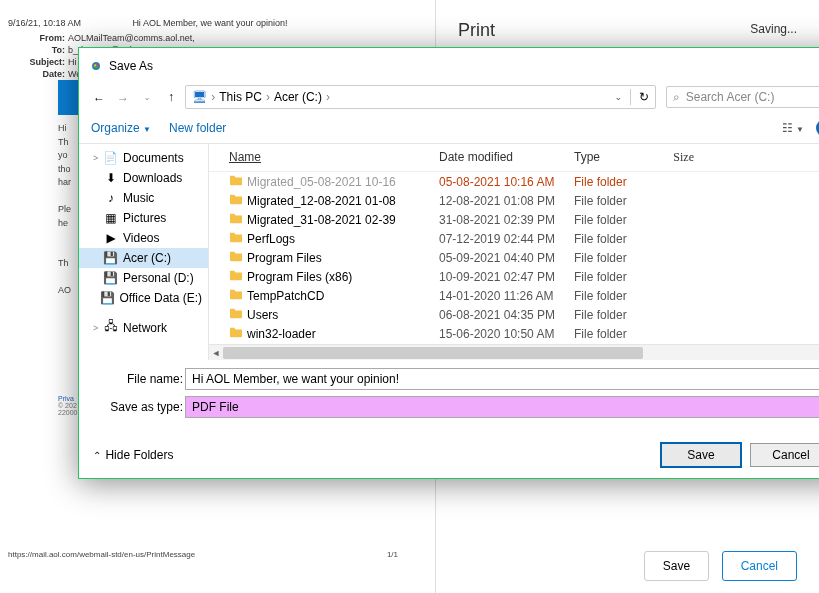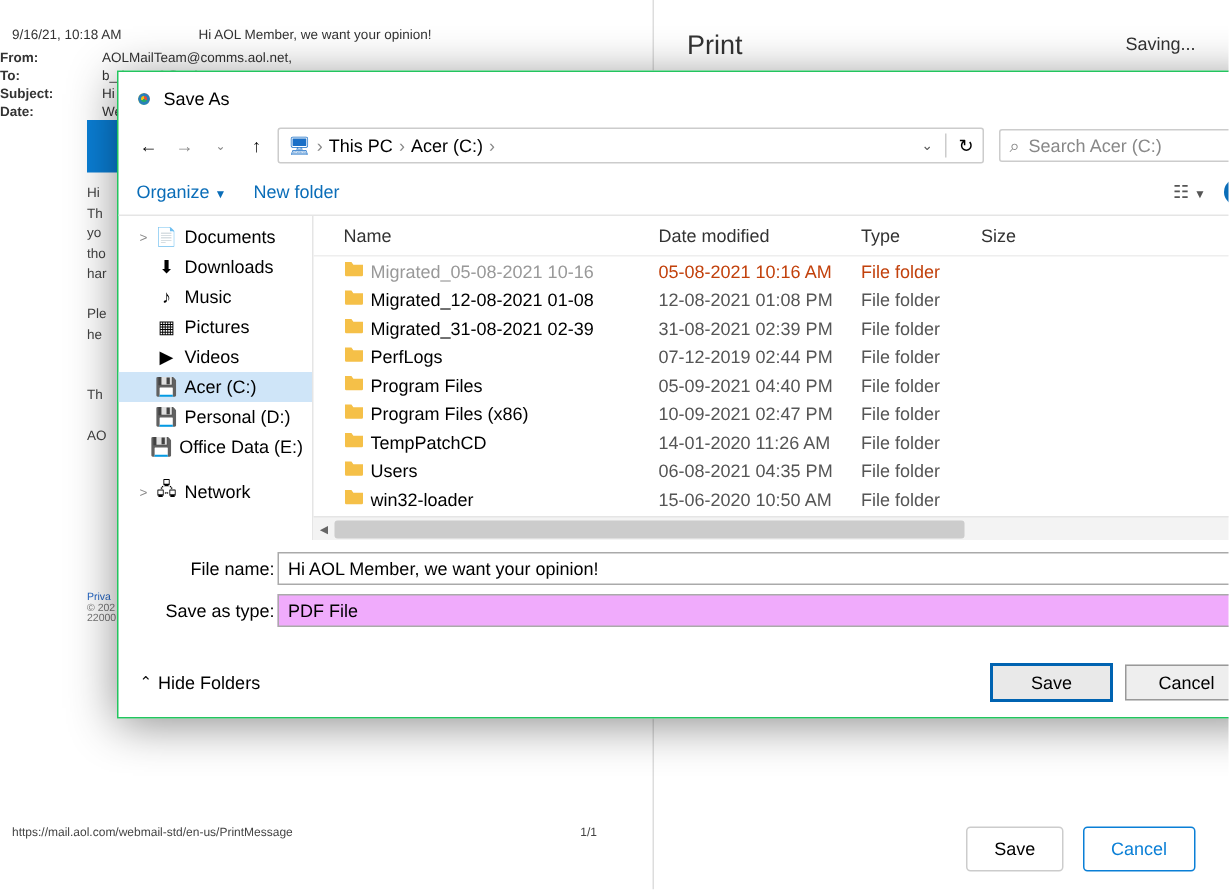--- a/index.html
+++ b/index.html
@@ -1,21 +1,21 @@
 <!DOCTYPE html>
 <html><head>
 <meta charset="utf-8">
 <style>
 * { margin: 0; padding: 0; box-sizing: border-box; font-family: "Segoe UI", Arial, sans-serif; }
 body { width: 819px; height: 593px; background: #fff; position: relative; overflow: hidden; }
 
 
 .email-bg { position: absolute; left: 0; top: 0; width: 420px; height: 565px; background: #fff; font-size: 9px; color: #333; }
 .email-bg .row { display: flex; padding: 1px 0; }
-.email-bg .lbl { width: 65px; margin-right: 3px; font-weight: bold; }
+.email-bg .lbl { width: 65px; text-align: right; margin-right: 3px; font-weight: bold; }
 .email-bg .hdr-title { position: absolute; left: 50%; transform: translateX(-50%); top: 18px; font-size: 9px; }
 .email-bg .blue { position: absolute; left: 58px; top: 80px; width: 360px; height: 35px; background: #0a7fd6; }
 .email-bg .body-text { position: absolute; left: 58px; top: 122px; font-size: 9px; color: #444; line-height: 1.5; }
 .email-bg .footer { position: absolute; left: 58px; top: 395px; font-size: 7px; color: #2465c4; }
 .email-bg .footer .gray { color: #777; }
 .email-bg .url { position: absolute; left: 8px; bottom: 6px; font-size: 8px; color: #444; }
 .email-bg .pageno { position: absolute; right: 22px; bottom: 6px; font-size: 8px; color: #444; }
 
 
 .print-panel { position: absolute; left: 435px; top: 0; right: 0; bottom: 0; background: #fff; border-left: 1px solid #ddd; padding: 20px 22px; }
@@ -46,24 +46,24 @@
 .dlg .main { flex: 1; display: flex; border-top: 1px solid #e5e5e5; min-height: 0; }
 .tree { width: 130px; border-right: 1px solid #e5e5e5; padding: 4px 0; font-size: 12px; overflow: hidden; }
 .tree .item { display: flex; align-items: center; padding: 3px 6px 3px 14px; cursor: pointer; white-space: nowrap; }
 .tree .item.sel { background: #cfe5f8; }
 .tree .item .chev { width: 10px; color: #888; font-size: 9px; }
 .tree .item .ico { width: 16px; display: flex; align-items: center; justify-content: center; margin-right: 4px; }
 .tree .sep { height: 6px; }
 
 .filepane { flex: 1; display: flex; flex-direction: column; min-width: 0; }
 .cols { display: flex; font-size: 12px; color: #333; border-bottom: 1px solid #eee; padding: 6px 8px 6px 20px; }
-.cols .c1 { width: 210px; }
+.cols .c1 { width: 210px; text-decoration: underline; }
 .cols .c2 { width: 135px; }
 .cols .c3 { width: 80px; }
-.cols .c4 { width: 40px; text-align: left; }
+.cols .c4 { width: 40px; text-align: right; font-family: Liberation Serif, serif; }
 .filelist { flex: 1; overflow: hidden; font-size: 12px; }
 .frow { display: flex; align-items: center; padding: 2px 8px 2px 20px; cursor: pointer; }
 .frow .ico { width: 18px; color: #f5c048; }
 .frow .c1 { width: 192px; white-space: nowrap; overflow: hidden; }
 .frow .c2 { width: 135px; color: #555; }
 .frow .c3 { width: 80px; color: #555; }
 .frow.dim { color: #999; }
 .frow.dim .c2, .frow.dim .c3 { color: #c2410c; }
 .hscroll { height: 16px; border-top: 1px solid #e5e5e5; background: #f3f3f3; position: relative; }
 .hscroll .thumb { position: absolute; left: 14px; top: 2px; width: 420px; height: 12px; background: #ccc; border-radius: 2px; }

